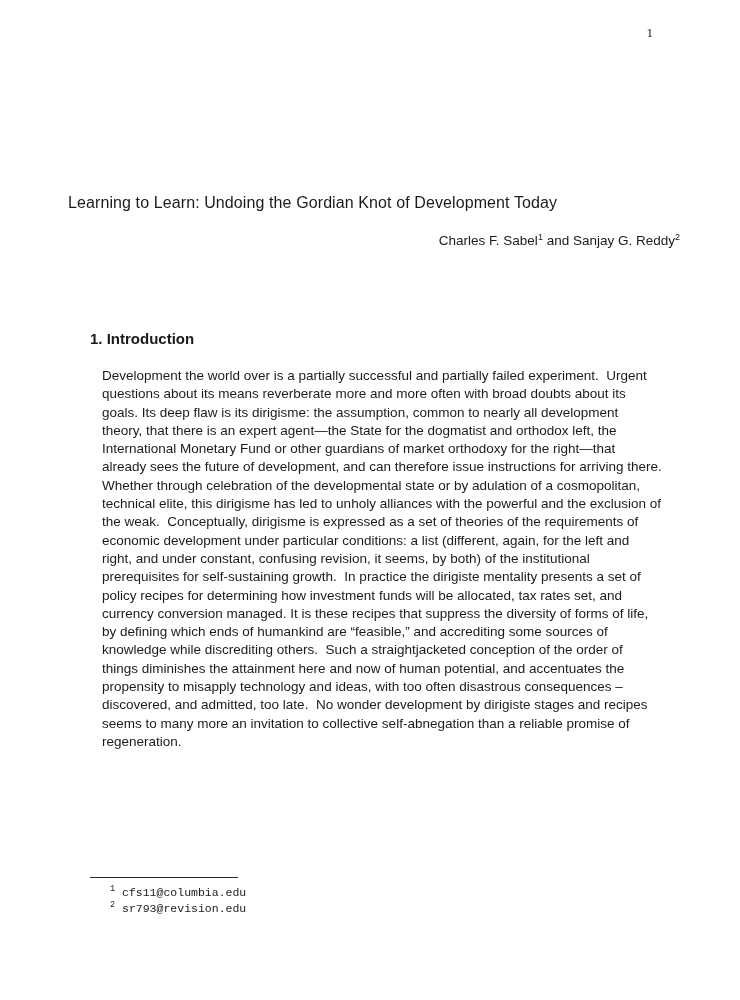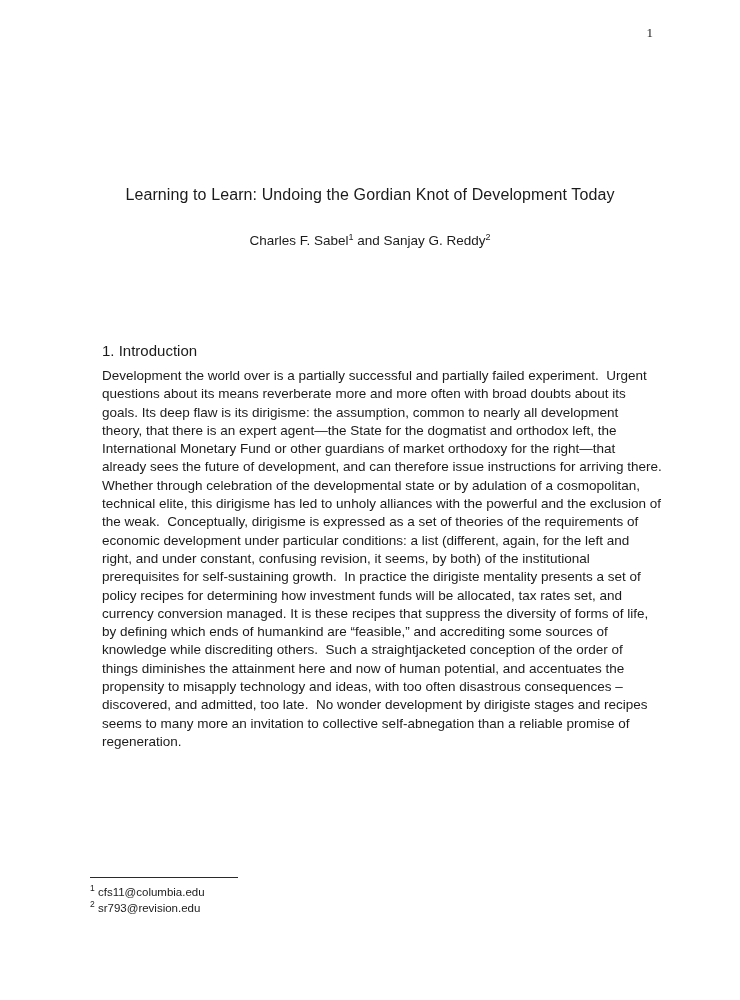--- a/index.html
+++ b/index.html
@@ -22,45 +22,44 @@
     right: 87px;
     font-family: "Liberation Serif", serif;
     font-size: 13px;
     color: #1b1b1b;
   }
   .title {
     position: absolute;
     top: 186px;
     left: 60px;
     right: 60px;
-    margin: 0;
-    text-align: center;
+    margin: 8px;
     font-size: 16px;
     font-weight: normal;
     letter-spacing: 0.1px;
   }
   .authors {
     position: absolute;
     top: 233px;
     left: 60px;
     right: 60px;
-    text-align: center;
+    text-align: right;
     font-size: 13.5px;
   }
   .authors sup {
     font-size: 9px;
     line-height: 0;
   }
   .section-heading {
     position: absolute;
     top: 330px;
     left: 90px;
-    margin: 12px;
+    margin: 0;
     font-size: 15px;
-    font-weight: normal;
+    font-weight: bold;
   }
   .body-text {
     position: absolute;
     top: 367px;
     left: 90px;
     width: 572px;
     font-size: 13.5px;
     line-height: 18.3px;
     text-align: left;
   }
@@ -74,24 +73,25 @@
     left: 90px;
     width: 572px;
   }
   .footnote-rule {
     width: 148px;
     height: 0;
     border-top: 1px solid #2a2a2a;
     margin-bottom: 7px;
   }
   .footnote {
-    font-family: Liberation Sans, sans-serif;
+    font-family: Liberation Mono, monospace;
     font-size: 11.5px;
     line-height: 15.5px;
     color: #1b1b1b;
+    margin-left: 20px;
   }
   .footnote sup {
     font-size: 8.5px;
     line-height: 0;
   }
 </style>
 </head>
 <body>
 
 <div class="page">

